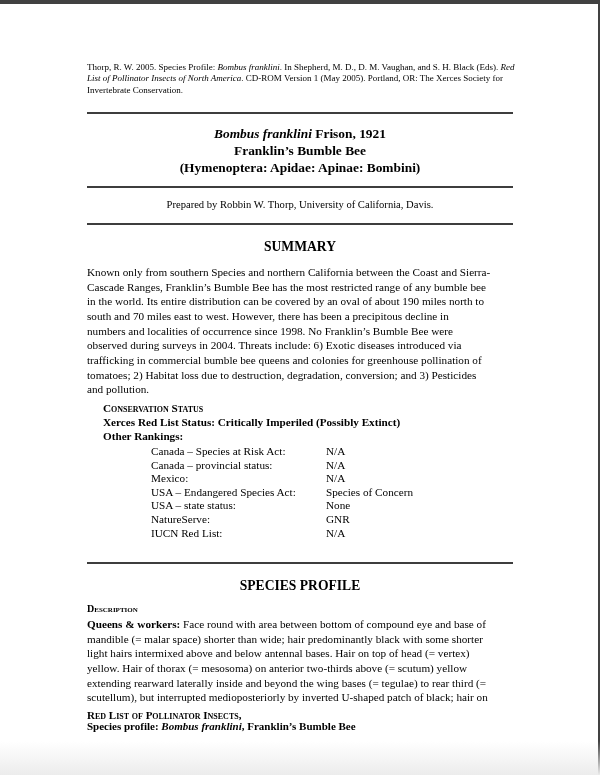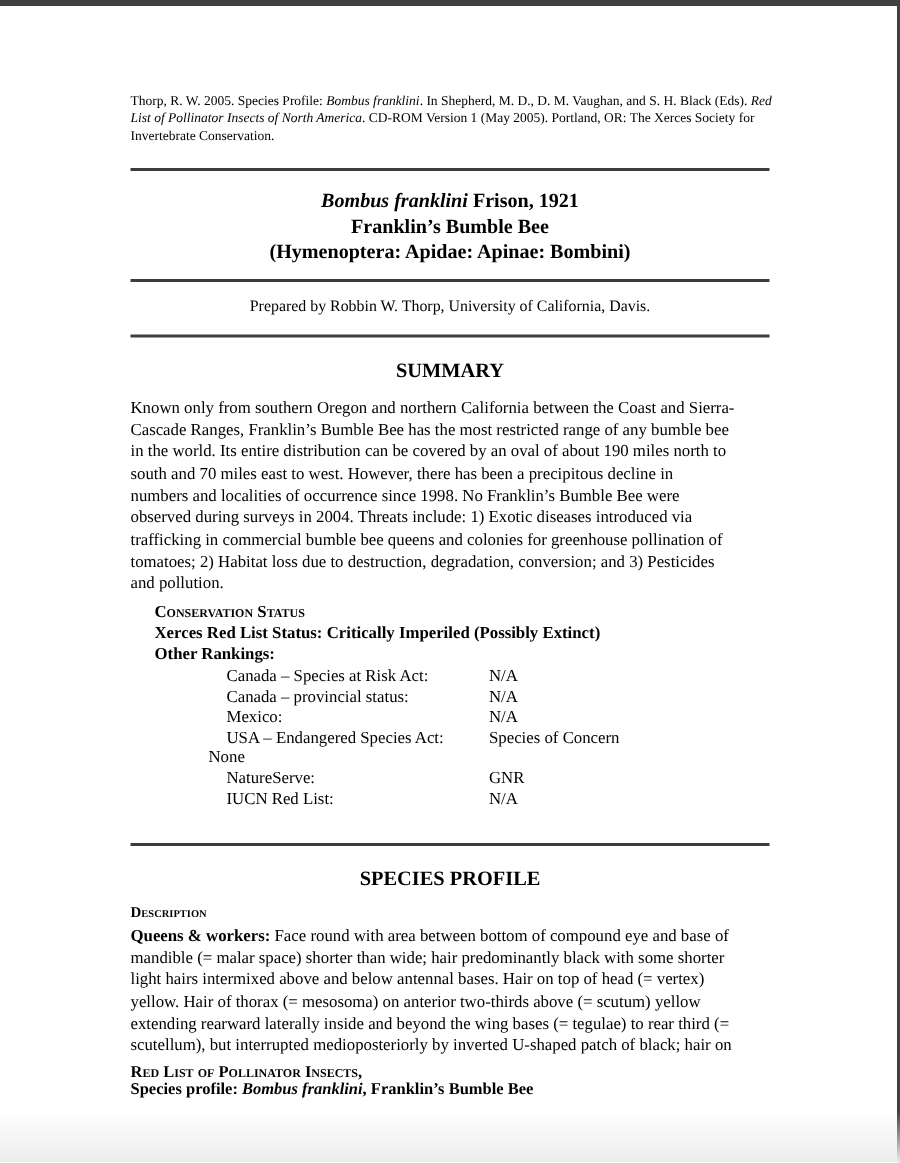--- a/index.html
+++ b/index.html
@@ -149,26 +149,26 @@
 
     <div class="rule rule-2"></div>
 
     <div class="byline">Prepared by Robbin W. Thorp, University of California, Davis.</div>
 
     <div class="rule rule-3"></div>
 
     <div class="section-heading summary-heading">SUMMARY</div>
 
     <div class="body-par summary-par">
-      <div class="nowrap">Known only from southern Oregon and northern California between the Coast and Sierra-</div>
+      <div class="nowrap">Known only from southern Species and northern California between the Coast and Sierra-</div>
       <div class="nowrap">Cascade Ranges, Franklin’s Bumble Bee has the most restricted range of any bumble bee</div>
       <div class="nowrap">in the world. Its entire distribution can be covered by an oval of about 190 miles north to</div>
       <div class="nowrap">south and 70 miles east to west. However, there has been a precipitous decline in</div>
       <div class="nowrap">numbers and localities of occurrence since 1998. No Franklin’s Bumble Bee were</div>
-      <div class="nowrap">observed during surveys in 2004. Threats include: 1) Exotic diseases introduced via</div>
+      <div class="nowrap">observed during surveys in 2004. Threats include: 6) Exotic diseases introduced via</div>
       <div class="nowrap">trafficking in commercial bumble bee queens and colonies for greenhouse pollination of</div>
       <div class="nowrap">tomatoes; 2) Habitat loss due to destruction, degradation, conversion; and 3) Pesticides</div>
       <div class="nowrap">and pollution.</div>
     </div>
 
     <div class="conservation">
       <div class="smallcaps">Conservation Status</div>
       <div class="b nowrap">Xerces Red List Status: Critically Imperiled (Possibly Extinct)</div>
       <div class="b">Other Rankings:</div>
       <div class="rank-rows">
@@ -182,20 +182,21 @@
         </div>
         <div class="rank-row">
           <span class="rank-label">Mexico:</span>
           <span>N/A</span>
         </div>
         <div class="rank-row">
           <span class="rank-label">USA – Endangered Species Act:</span>
           <span>Species of Concern</span>
         </div>
         <div class="rank-row">
+          <span class="rank-label">USA – state status:</span>
           <span>None</span>
         </div>
         <div class="rank-row">
           <span class="rank-label">NatureServe:</span>
           <span>GNR</span>
         </div>
         <div class="rank-row">
           <span class="rank-label">IUCN Red List:</span>
           <span>N/A</span>
         </div>

